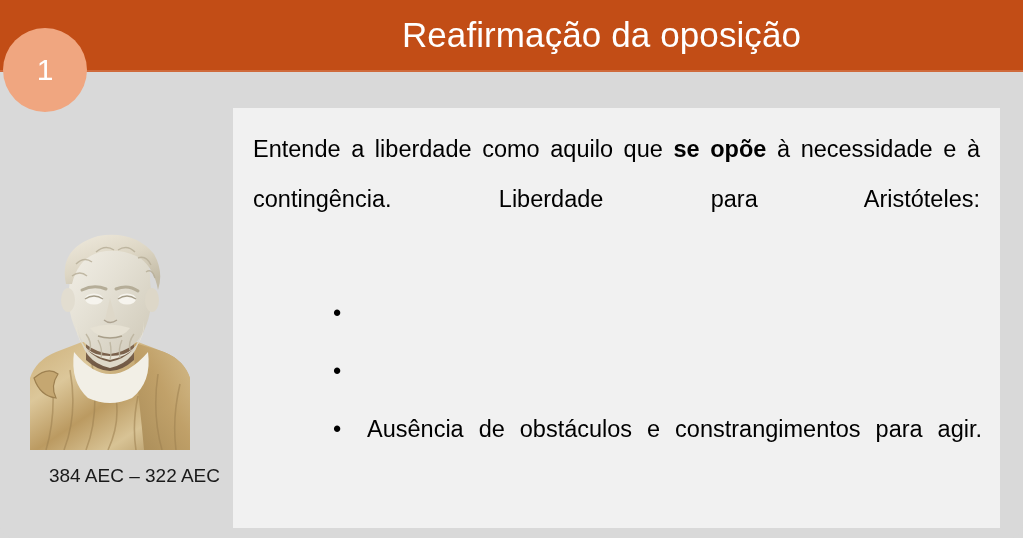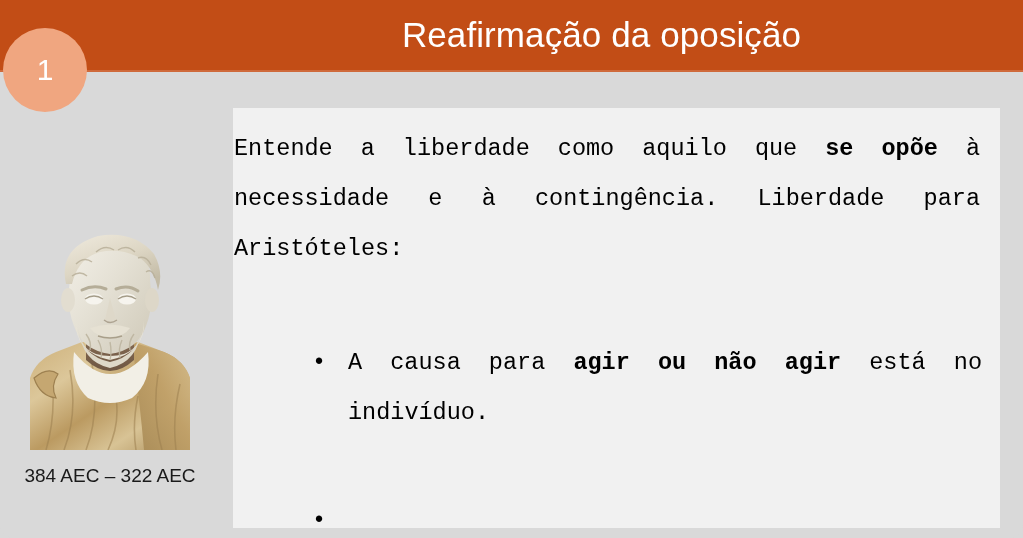--- a/index.html
+++ b/index.html
@@ -94,38 +94,37 @@
     top: 110px;
     width: 196px;
     height: 222px;
   }
 
   #portrait-caption {
     position: absolute;
     left: 0;
     top: 347px;
     width: 220px;
-    text-align: center;
+    text-align: right;
     font-size: 19px;
     color: #1a1a1a;
     white-space: nowrap;
   }
 
   
   #content-panel {
     position: absolute;
     left: 233px;
     top: 108px;
     width: 767px;
     height: 420px;
     background: #f1f1f1;
     box-sizing: border-box;
-    padding: 16px 18px 0 1px;
+    padding: 16px 18px 0 20px;
     overflow: hidden;
-    font-family: Liberation Mono, monospace;
   }
 
   #intro-paragraph {
     margin: 0;
     font-size: 23.5px;
     line-height: 50px;
     color: #000000;
     text-align: justify;
     text-justify: inter-word;
     padding: 0 2px 0 0;
@@ -284,21 +283,20 @@
     <div id="portrait-caption">384 AEC – 322 AEC</div>
   </div>
 
   <div id="content-panel" style="background: rgb(241, 241, 241);">
 
     <p id="intro-paragraph"><span>Entende a liberdade como aquilo que </span><b>se opõe</b><span> à necessidade e à contingência. Liberdade para Aristóteles:</span></p>
 
     <ul id="bullet-list">
       <li class="bullet-item justified">
         <span class="bullet-marker">•</span>
-        <span class="bullet-text"><span>A causa para </span><b>agir ou não agir</b><span> está no indivíduo.</span></span>
       </li>
       <li class="bullet-item justified">
         <span class="bullet-marker">•</span>
       </li>
       <li class="bullet-item justified">
         <span class="bullet-marker">•</span>
         <span class="bullet-text"><span>Ausência de obstáculos e constrangimentos para agir.</span></span>
       </li>
     </ul>
 

